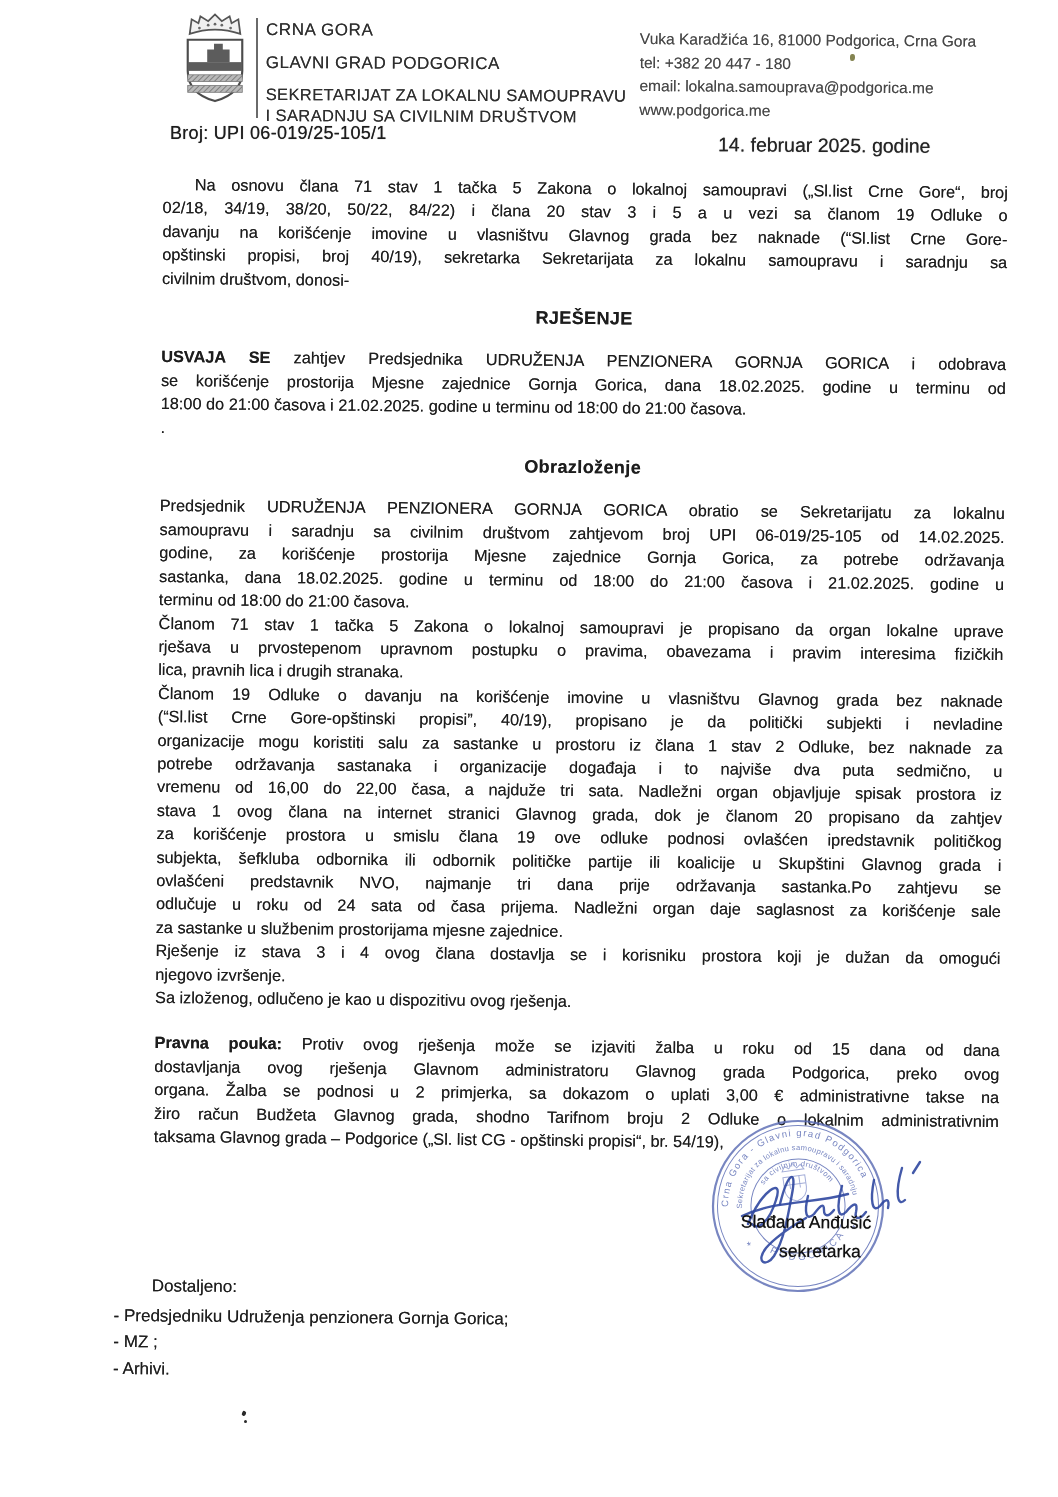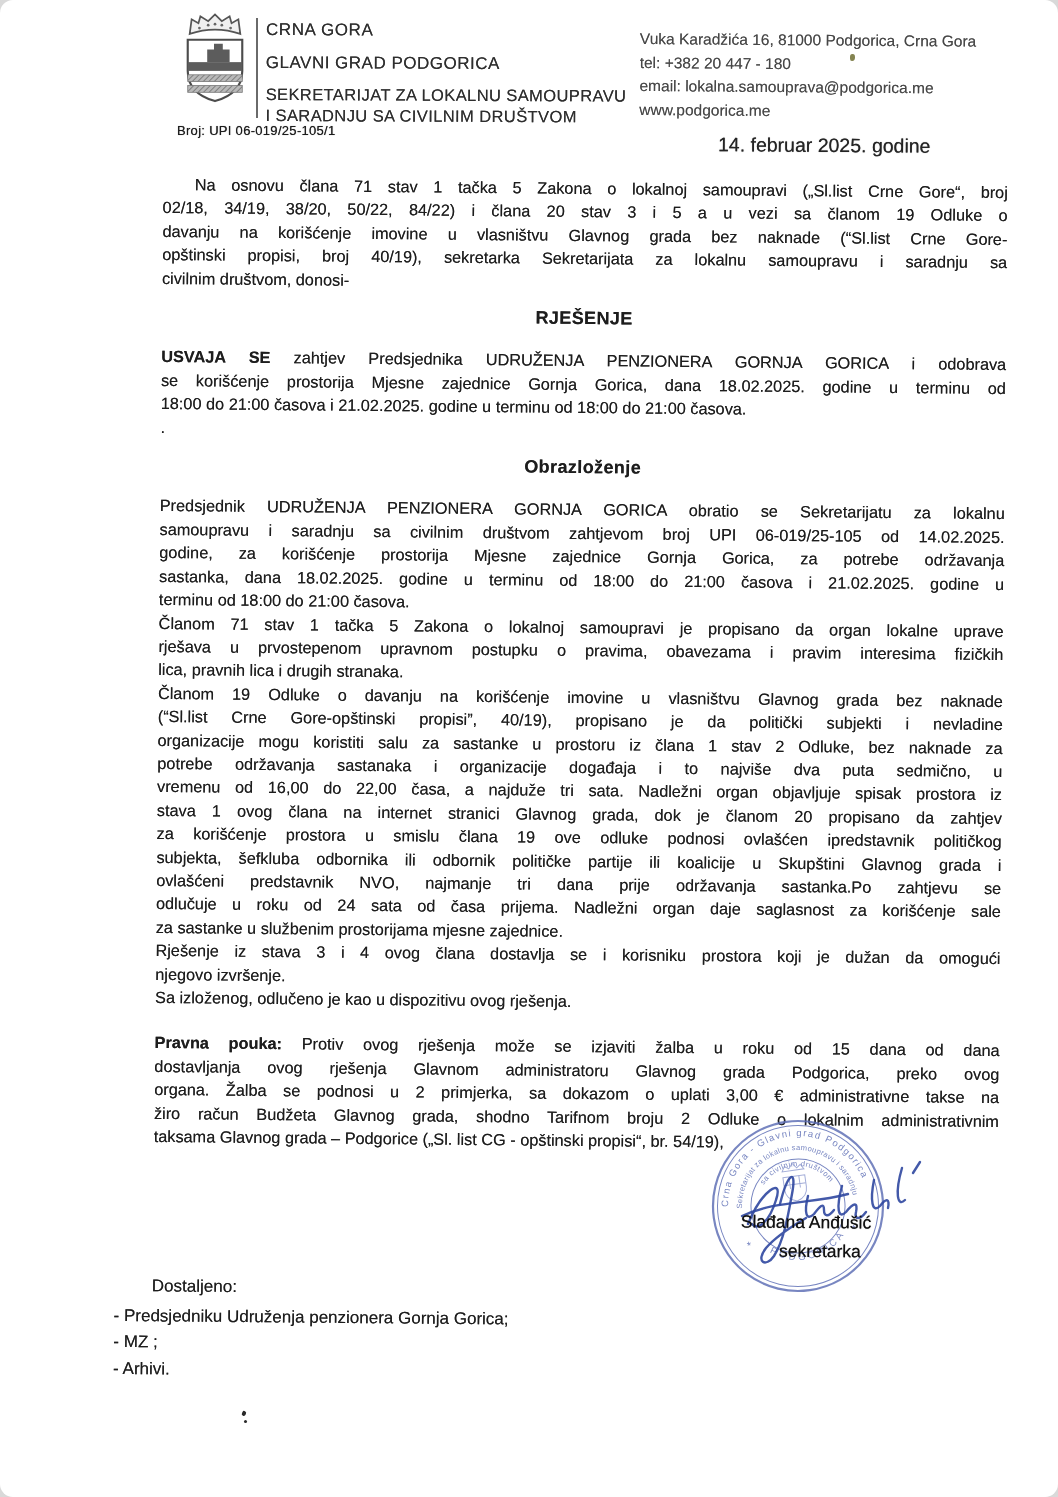--- a/index.html
+++ b/index.html
@@ -1,30 +1,29 @@
 <!DOCTYPE html>
 <html><head>
 <meta charset="utf-8">
 <style>
   html,body{margin:0;padding:0;background:#d9d9d9;}
   .page{
     position:relative;width:1058px;height:1497px;background:#ffffff;
     font-family:"Liberation Sans",sans-serif;color:#222;overflow:hidden;
     margin:0 auto;
-    border-radius:13px;
   }
   
   .coa{position:absolute;left:178px;top:12px;width:74px;height:110px;}
   .hdr-divider{position:absolute;left:256px;top:18px;height:100px;width:0;border-left:2px solid #6a6a6a;}
   .org{position:absolute;left:266px;top:20px;color:#2e2e2e;text-shadow:0 0 .6px rgba(30,30,30,.75);transform:rotate(.25deg);transform-origin:0 0;}
   .org .l1{font-size:17px;letter-spacing:.6px;margin-bottom:13px;}
   .org .l2{font-size:17px;letter-spacing:.5px;margin-bottom:12px;}
   .org .l3{font-size:16.5px;letter-spacing:.4px;margin-bottom:2px;}
   .org .l4{font-size:16.5px;letter-spacing:.4px;}
-  .case-number{position:absolute;left:177px;top:123px;font-size:13px;color:#1c1c1c;text-shadow:0 0 .7px rgba(20,20,20,.8);letter-spacing:.3px;}
+  .case-number{position:absolute;left:170px;top:123px;font-size:18px;color:#1c1c1c;text-shadow:0 0 .7px rgba(20,20,20,.8);letter-spacing:.3px;}
   .contact{position:absolute;left:640px;top:27px;font-size:15.5px;line-height:23.5px;color:#474747;text-shadow:0 0 .5px rgba(60,60,60,.6);transform:rotate(.45deg);transform-origin:0 0;}
   .doc-date{position:absolute;left:718px;top:134px;font-size:19.5px;color:#242424;text-shadow:0 0 .7px rgba(20,20,20,.75);transform:rotate(.4deg);}
   
   .doc-body{
     position:absolute;left:163px;top:173px;width:845px;
     transform:rotate(.55deg);transform-origin:0 0;
     font-size:16.3px;line-height:23.4px;color:#1d1d1d;
     text-shadow:0 0 .6px rgba(20,20,20,.72);
   }
   .ln{text-align:justify;text-align-last:justify;}

